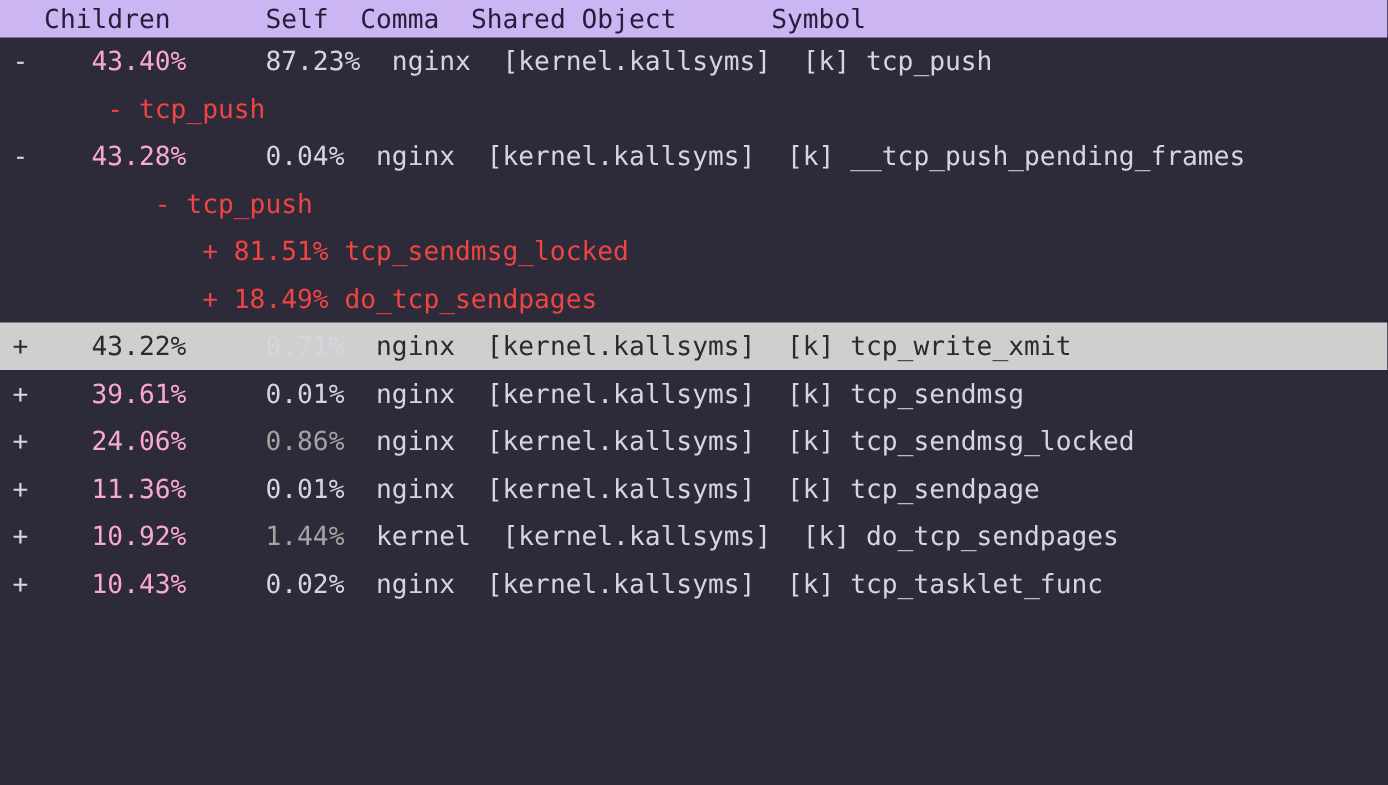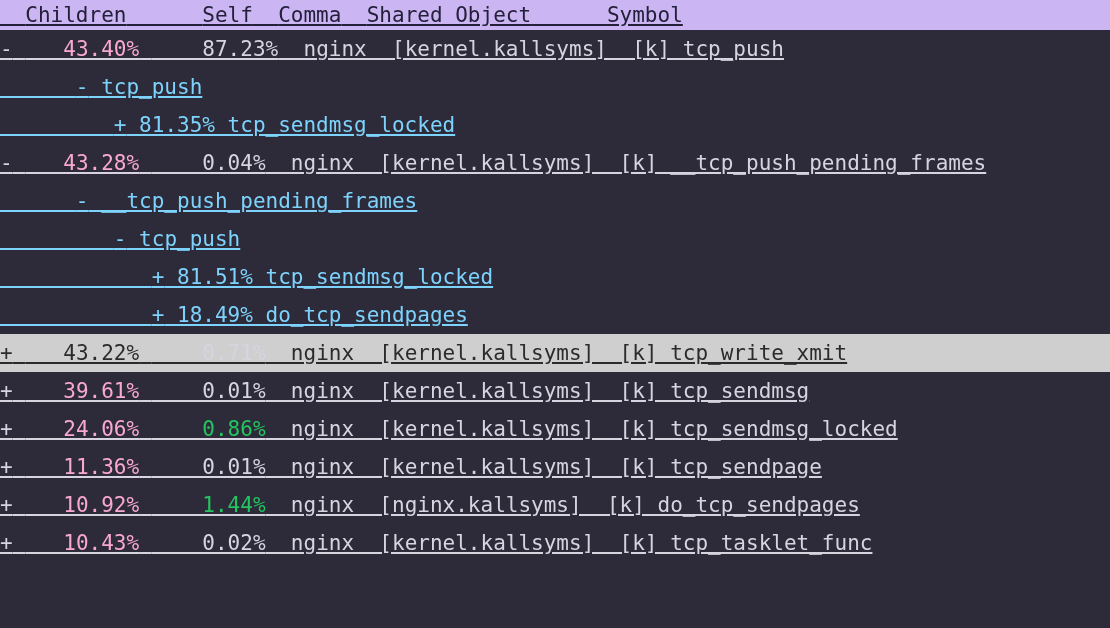--- a/index.html
+++ b/index.html
@@ -27,38 +27,36 @@
   }
   .row.selected {
     background: #cfcfcf;
     color: #2b2b2b;
   }
   .expander {
     cursor: pointer;
   }
   .children { color: #f9a8d4; }     
   .row.selected .children { color: #2b2b2b; margin-top: 40px; }
-  .self-green { color: #22c55e; text-align: center; }
+  .self-green { color: #a3a3a3; text-align: center; }
   .neutral { color: #d7d4e0; }
-  .row, .header { padding-left: 0; text-decoration: underline; }
-  .sub { color: #7dd3fc; }
+  .row, .header { padding-left: 10px; }
+  .sub { color: #ef4444; }
 </style>
 </head>
 <body>
 
 <div class="header"><span>  <span>Children</span>      </span><span><span>Self</span>  </span><span><span>Comma</span>  </span><span><span>Shared Object</span>      </span><span><span>Symbol</span></span></div>
 
 <div id="rows-container">
     <div class="row"><span class="expander">-</span> <span class="children">   43.40%</span> <span class="neutral">    87.23%</span><span>  nginx  [kernel.kallsyms]  [k] tcp_push</span></div>
     <div class="row sub">      <span class="expander">-</span><span> tcp_push</span></div>
-    <div class="row sub">         <span class="expander">+</span><span> 81.35% tcp_sendmsg_locked</span></div>
     <div class="row"><span class="expander">-</span> <span class="children">   43.28%</span> <span class="neutral">    0.04%</span><span>  nginx  [kernel.kallsyms]  [k] __tcp_push_pending_frames</span></div>
-    <div class="row sub">      <span class="expander">-</span><span> __tcp_push_pending_frames</span></div>
     <div class="row sub">         <span class="expander">-</span><span> tcp_push</span></div>
     <div class="row sub">            <span class="expander">+</span><span> 81.51% tcp_sendmsg_locked</span></div>
     <div class="row sub">            <span class="expander">+</span><span> 18.49% do_tcp_sendpages</span></div>
     <div class="row selected"><span class="expander">+</span> <span class="children">   43.22%</span> <span class="neutral">    0.71%</span><span>  nginx  [kernel.kallsyms]  [k] tcp_write_xmit</span></div>
     <div class="row"><span class="expander">+</span> <span class="children">   39.61%</span> <span class="neutral">    0.01%</span><span>  nginx  [kernel.kallsyms]  [k] tcp_sendmsg</span></div>
     <div class="row"><span class="expander">+</span> <span class="children">   24.06%</span> <span class="self-green">    0.86%</span><span>  nginx  [kernel.kallsyms]  [k] tcp_sendmsg_locked</span></div>
     <div class="row"><span class="expander">+</span> <span class="children">   11.36%</span> <span class="neutral">    0.01%</span><span>  nginx  [kernel.kallsyms]  [k] tcp_sendpage</span></div>
-    <div class="row"><span class="expander">+</span> <span class="children">   10.92%</span> <span class="self-green">    1.44%</span><span>  nginx  [nginx.kallsyms]  [k] do_tcp_sendpages</span></div>
+    <div class="row"><span class="expander">+</span> <span class="children">   10.92%</span> <span class="self-green">    1.44%</span><span>  kernel  [kernel.kallsyms]  [k] do_tcp_sendpages</span></div>
     <div class="row"><span class="expander">+</span> <span class="children">   10.43%</span> <span class="neutral">    0.02%</span><span>  nginx  [kernel.kallsyms]  [k] tcp_tasklet_func</span></div>
   </div>
 
 </body></html>

